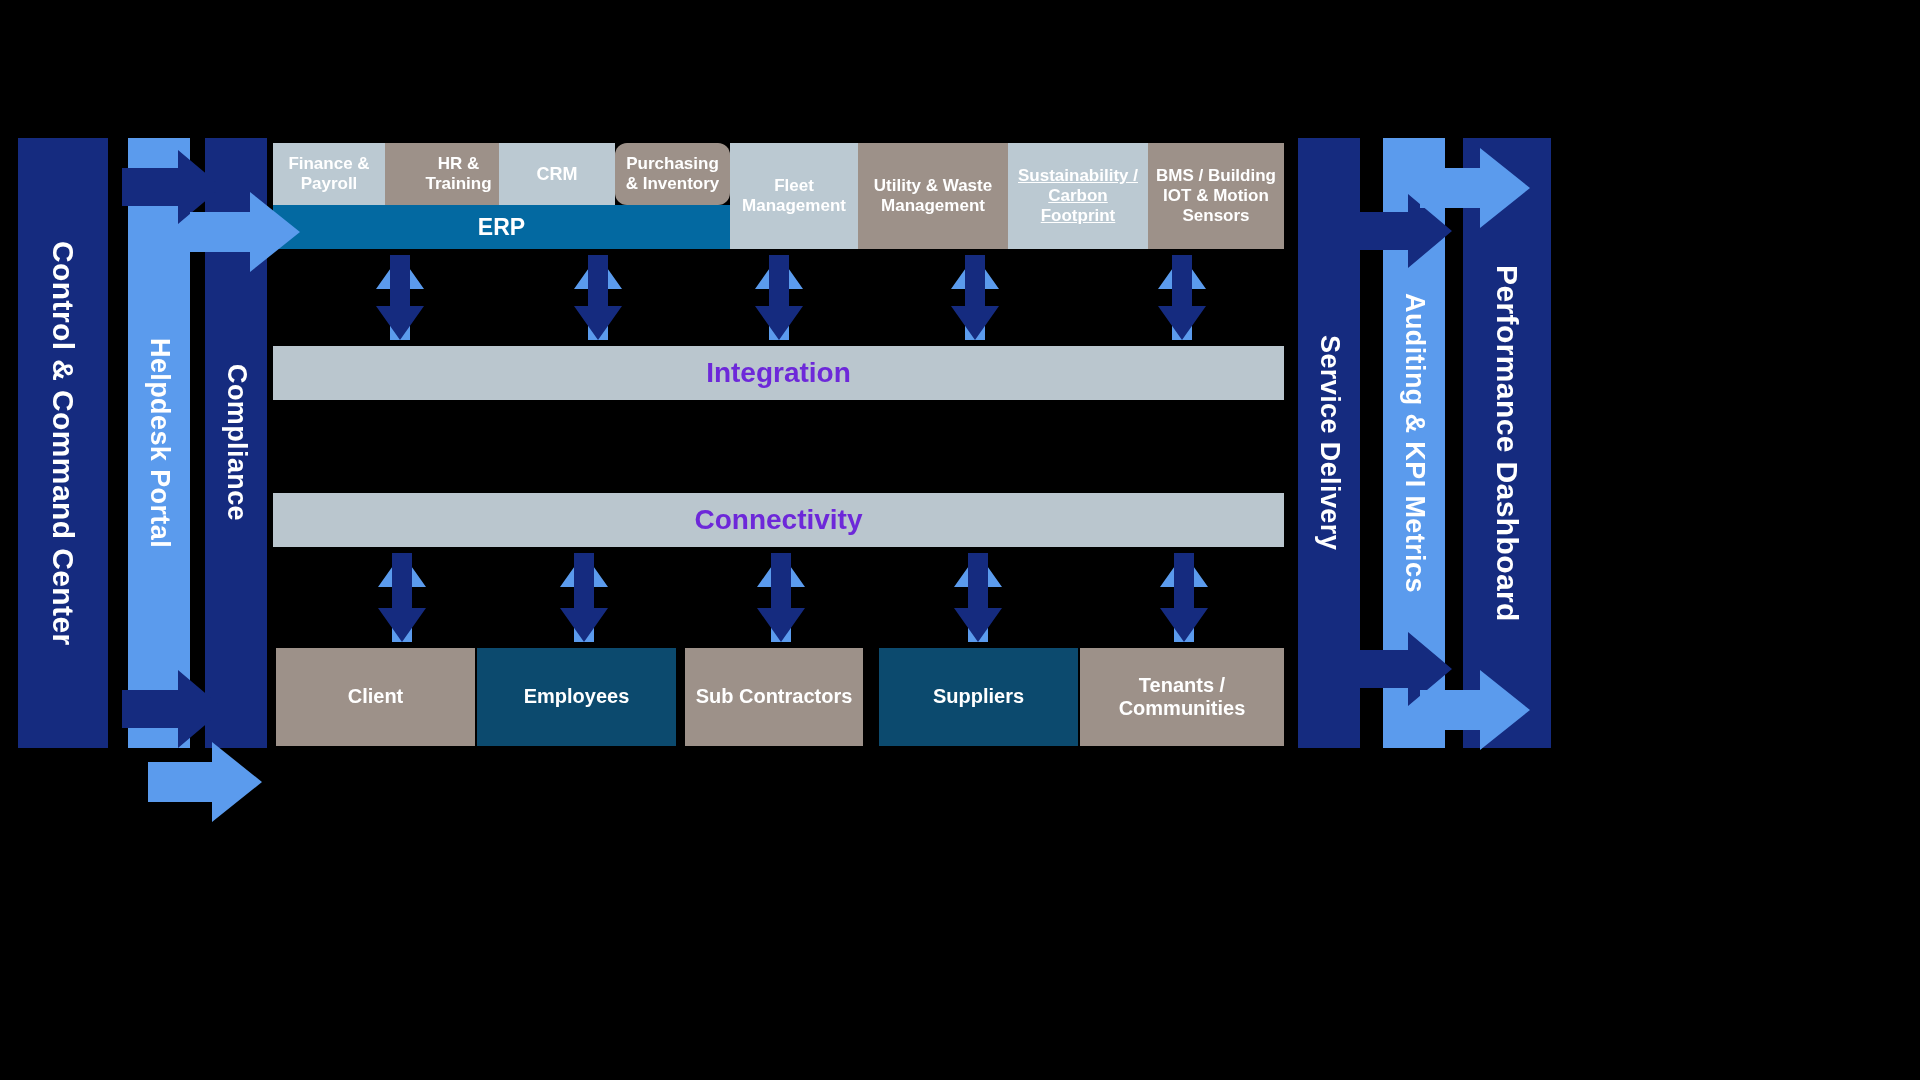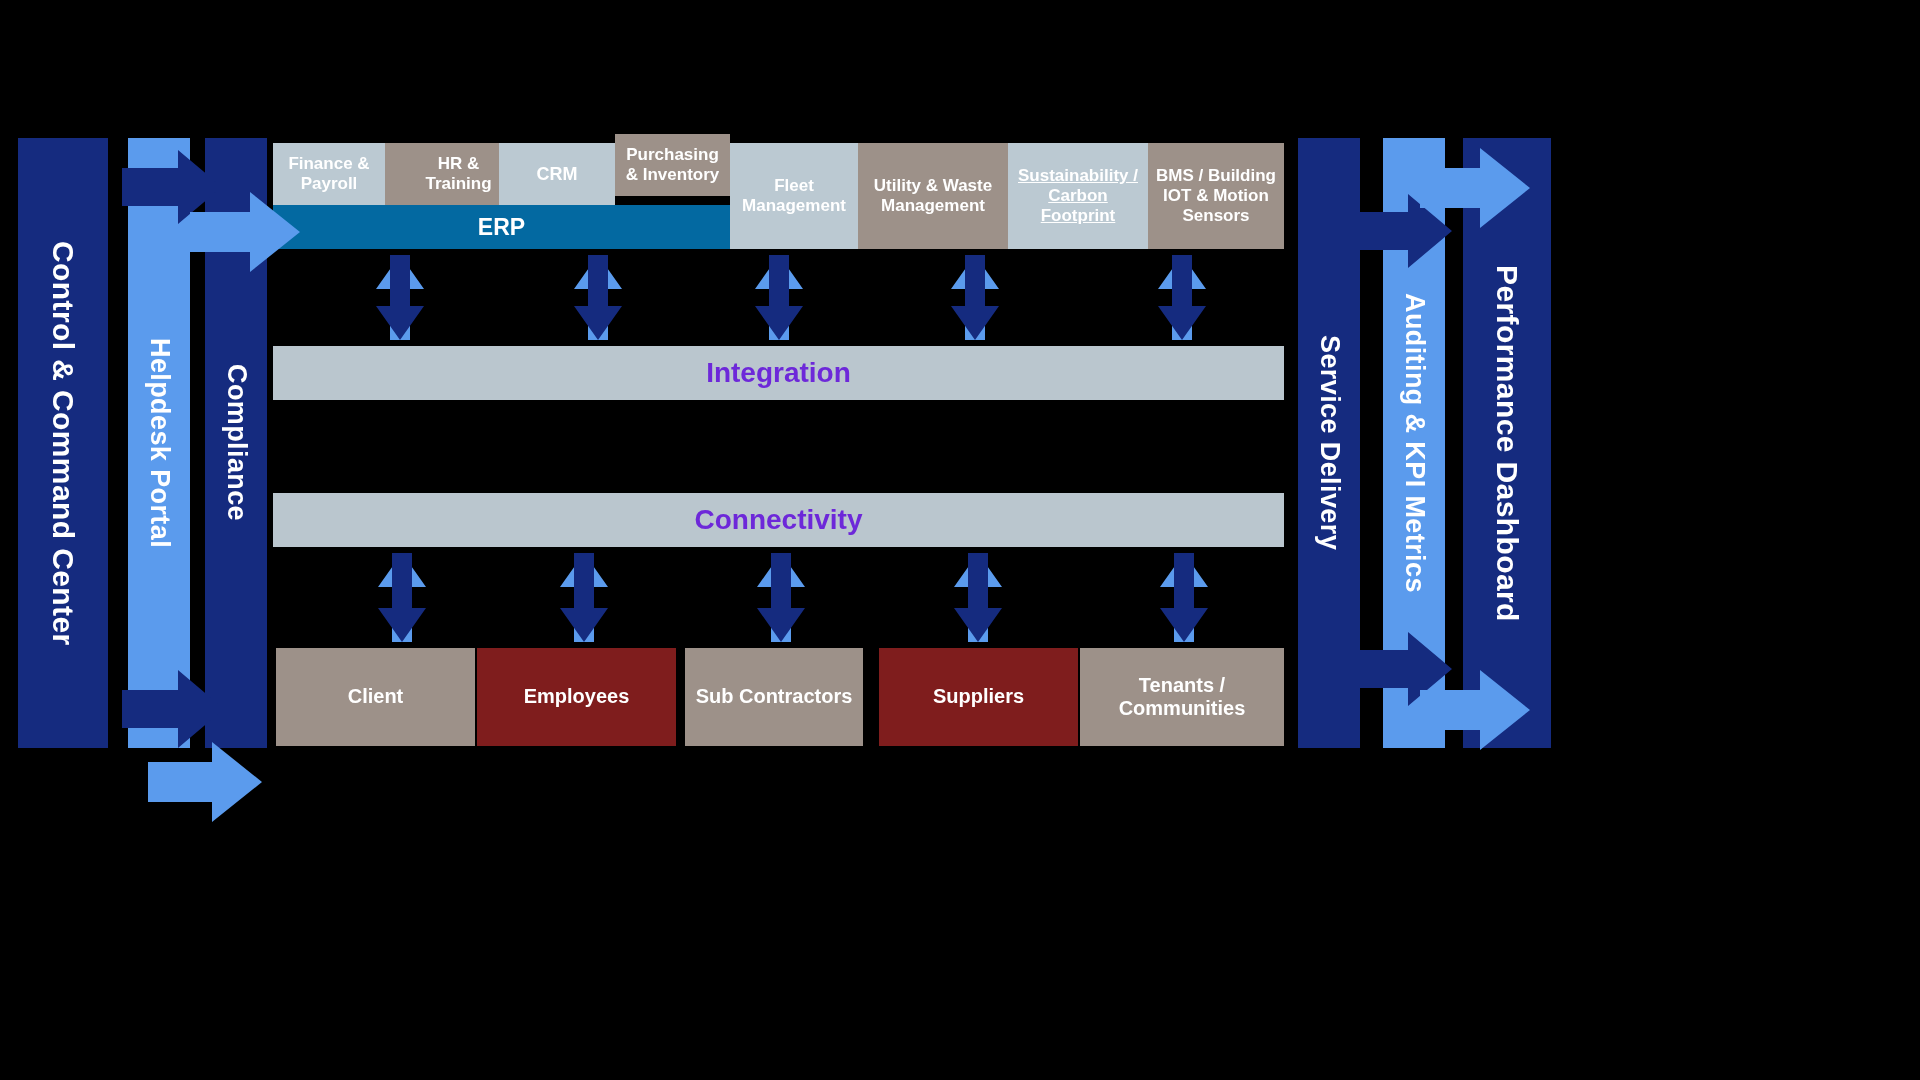--- a/index.html
+++ b/index.html
@@ -14,21 +14,21 @@
     white-space:nowrap;text-align:center;
   }
   .navy{background:#152b7f;}
   .lblue{background:#5b9bed;}
 
   .box{position:absolute;display:flex;align-items:center;justify-content:center;
        text-align:center;color:#fff;font-weight:bold;line-height:1.16;padding:2px 6px;
        box-sizing:border-box;}
   .c-lightgray{background:#bbc9d2;}
   .c-taupe{background:#9d9189;}
-  .c-gray{background:#7f1d1d;align-items:center;}
+  .c-gray{background:#0c4a6e;align-items:center;}
   .c-erp{background:#0369a1;}
   .c-bar{background:#bac6ce;}
 
   .bar{position:absolute;display:flex;align-items:center;justify-content:center;
        color:#6d28d9;font-weight:bold;}
 
   svg.arrowlayer{position:absolute;left:0;top:0;width:1920px;height:1080px;
                  pointer-events:none;}
 </style>
 </head>
@@ -62,21 +62,21 @@
 
   <div class="box c-lightgray" style="left:273px;top:143px;width:112px;height:62px;font-size:17px;">
     <span>Finance &amp; Payroll</span>
   </div>
   <div class="box c-taupe" style="left:385px;top:143px;width:114px;height:62px;font-size:17px;padding-left:39px;">
     <span>HR &amp; Training</span>
   </div>
   <div class="box c-lightgray" style="left:499px;top:143px;width:116px;height:62px;font-size:18px;">
     <span>CRM</span>
   </div>
-  <div class="box c-taupe" style="left:615px;top:134px;width:115px;height:62px;font-size:17px;">
+  <div class="box c-taupe" style="left:615px;top:143px;width:115px;height:62px;font-size:17px;border-radius:12px;">
     <span>Purchasing &amp; Inventory</span>
   </div>
   <div class="box c-lightgray" style="left:730px;top:143px;width:128px;height:106px;font-size:17px;">
     <span>Fleet Management</span>
   </div>
   <div class="box c-taupe" style="left:858px;top:143px;width:150px;height:106px;font-size:17px;">
     <span>Utility &amp; Waste Management</span>
   </div>
   <div class="box c-lightgray" style="left:1008px;top:143px;width:140px;height:106px;font-size:17px;text-decoration:underline;">
     <span>Sustainability / Carbon Footprint</span>

